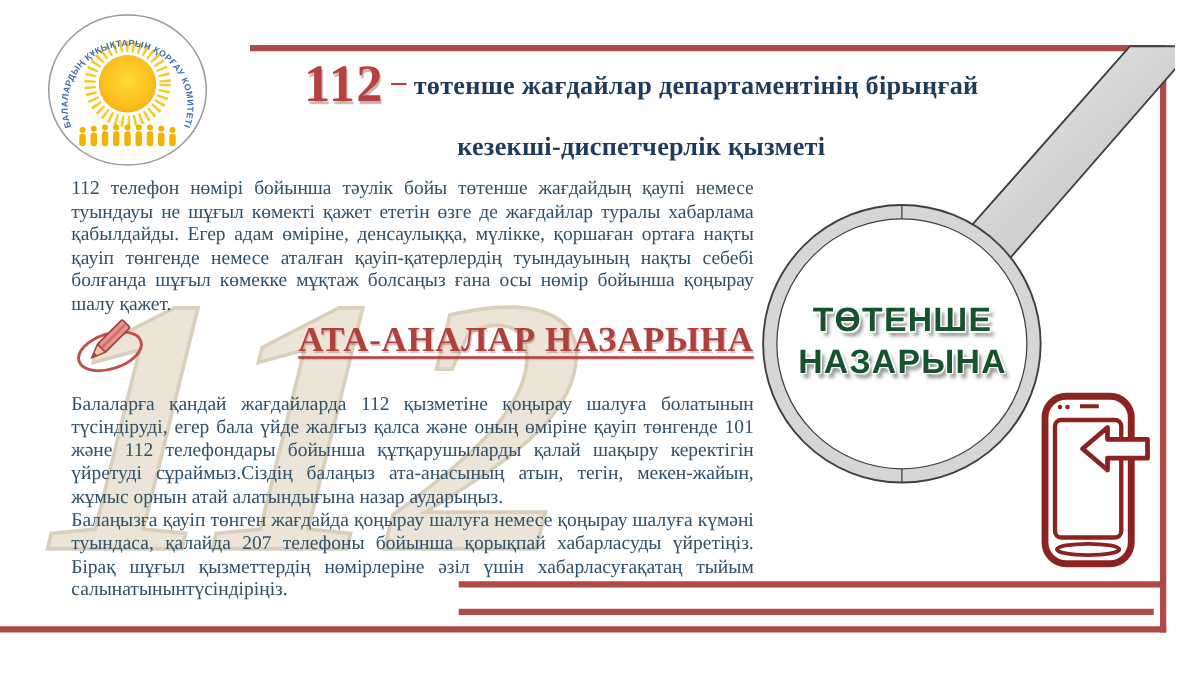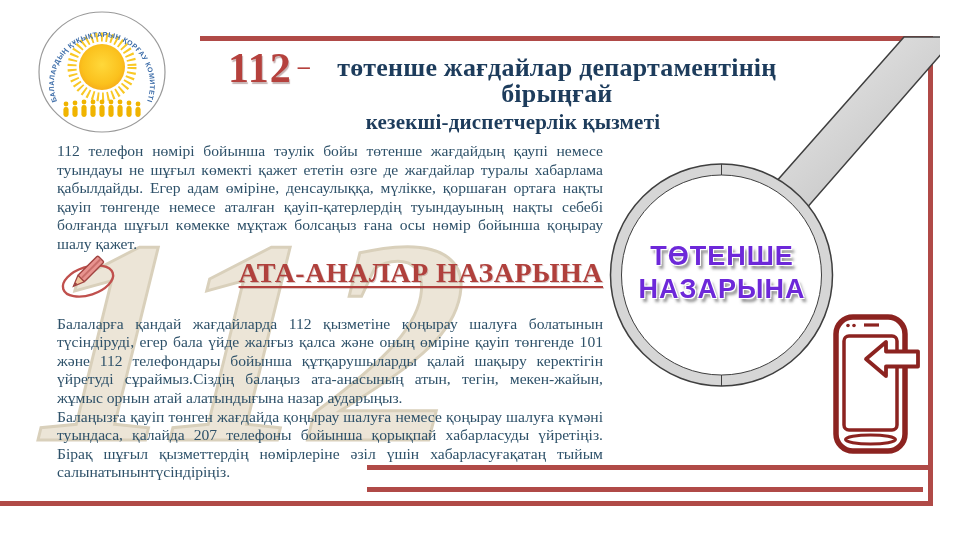--- a/index.html
+++ b/index.html
@@ -28,22 +28,22 @@
   .title-block{
     position:absolute; left:228px; top:48px; width:570px; z-index:2;
     text-align:center; color:#1d3c5c; font-weight:bold;
   }
   .title-line1{display:flex; align-items:flex-start; justify-content:center; gap:6px;}
   .title-number{
     font-size:42px; line-height:40px; color:#b5413d; font-weight:bold;
     text-shadow:1px 2px 1px rgba(90,30,30,.35); letter-spacing:1px;
   }
   .title-dash{font-size:24px; line-height:36px; color:#b5413d; font-weight:bold;}
-  .title-text1{font-size:26px; line-height:26px; padding-top:7px; letter-spacing:.2px;}
-  .title-text2{font-size:21px; line-height:26px; margin-top:2px; letter-spacing:.2px;}
+  .title-text1{font-size:21px; line-height:26px; padding-top:7px; letter-spacing:.2px;}
+  .title-text2{font-size:21px; line-height:26px; margin-top:16px; letter-spacing:.2px;}
   
   .text-col{
     position:absolute; left:57px; top:142px; width:546px; z-index:1;
     color:#2e5169; font-size:15.6px; line-height:18.6px; text-align:justify;
   }
   .text-col p{margin:0;}
   .heading-row{
     display:flex; align-items:center; justify-content:space-between;
     margin:0 0 21px 0; height:40px;
   }
@@ -52,21 +52,21 @@
     color:#b0403c; font-weight:bold; font-size:28px; letter-spacing:.5px;
     text-decoration:underline; text-underline-offset:4px;
     text-shadow:1px 1px 0 rgba(120,40,40,.25); white-space:nowrap;
   }
   
   .magnifier{position:absolute; left:595px; top:30px; width:345px; height:365px; z-index:1;}
   .mag-text{
     position:absolute; left:613px; top:240px; width:218px; z-index:2;
     text-align:center; font-family:"Liberation Sans", sans-serif;
     font-weight:bold; font-size:27px; line-height:33px; letter-spacing:1px;
-    color:#6d28d9;
+    color:#14532d;
     text-shadow:-1px -1px 0 #fff,1px -1px 0 #fff,-1px 1px 0 #fff,1px 1px 0 #fff,
                 3px 4px 3px rgba(110,110,110,.75);
   }
   
   .phone{position:absolute; left:830px; top:312px; width:95px; height:146px; z-index:2;}
 </style>
 </head>
 <body>
 
 <div class="slide">

